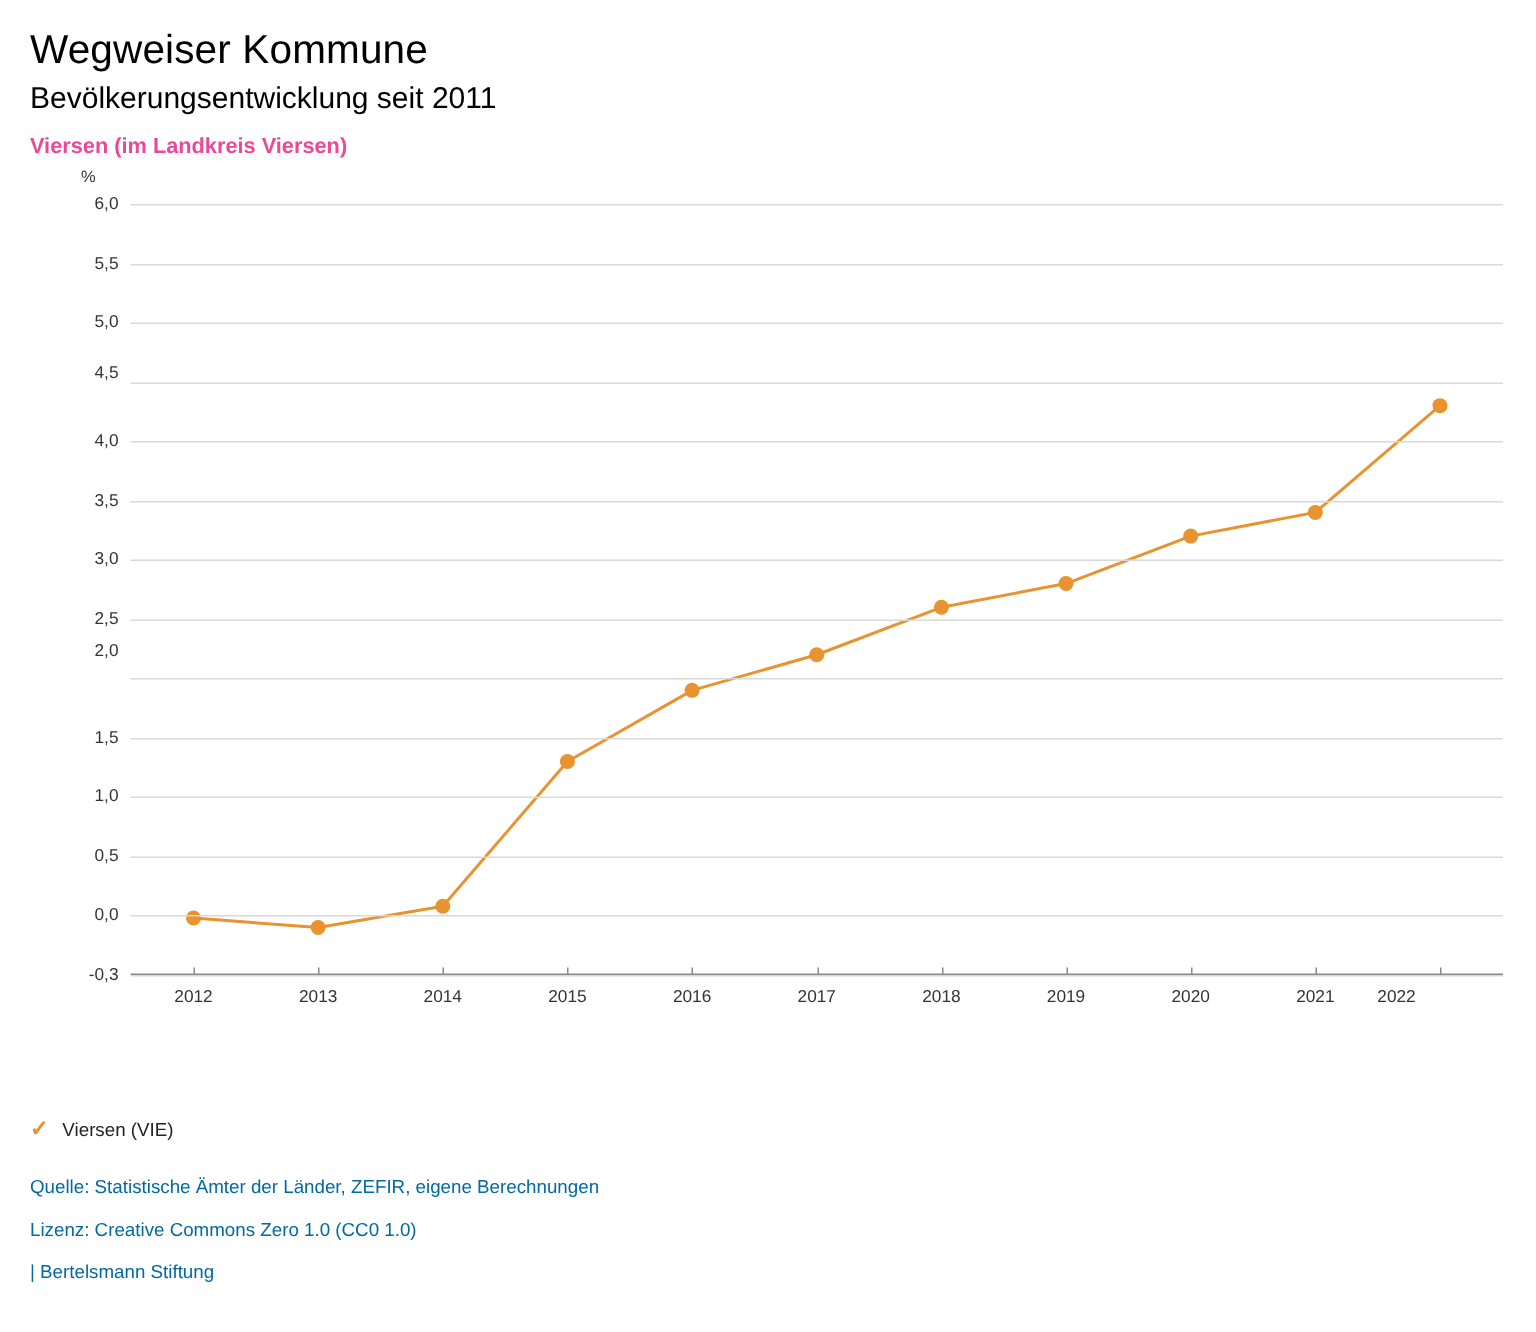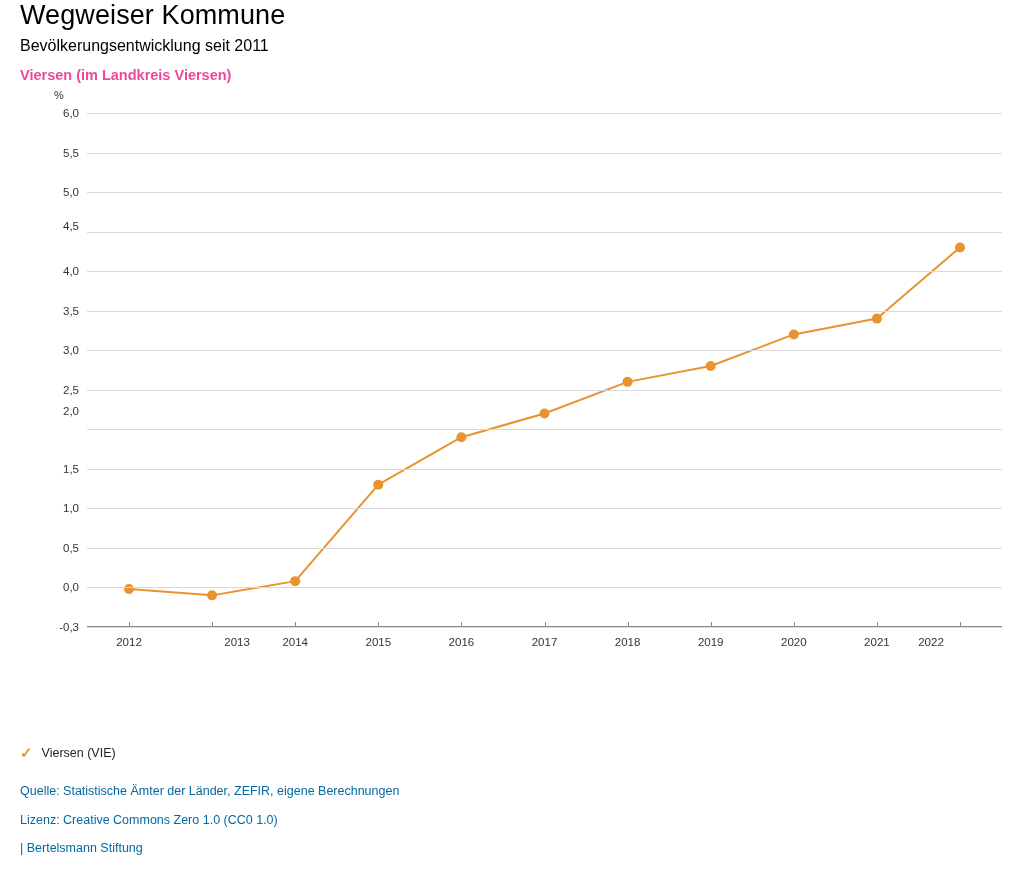--- a/index.html
+++ b/index.html
@@ -12,31 +12,31 @@
     height: 888px;
     font-family: "Liberation Sans", sans-serif;
     color: #1a1a1a;
     overflow: hidden;
   }
   .page {
     position: relative;
     width: 1024px;
     height: 840px;
     box-sizing: border-box;
-    padding: 0 20px 0 20px;
+    padding: 18px 20px 0 20px;
   }
   .title {
     font-size: 27px;
     font-weight: 400;
     letter-spacing: 0.1px;
     margin: 0 0 6px 0;
     color: #000;
   }
   .subtitle {
-    font-size: 16px;
+    font-size: 20px;
     font-weight: 400;
     margin: 0 0 12px 0;
     color: #000;
   }
   .region {
     font-size: 14.5px;
     font-weight: bold;
     margin: 0 0 6px 0;
     color: #ec4899;
   }
@@ -190,21 +190,21 @@
         <div class="gridline" style="top: 395.385px;"></div>
         <div class="ytick" style="top: 395.385px;">1,0</div>
         <div class="gridline" style="top: 434.923px;"></div>
         <div class="ytick" style="top: 434.923px;">0,5</div>
         <div class="gridline zero" style="top: 474.462px;"></div>
         <div class="ytick" style="top: 474.462px;">0,0</div>
         <div class="gridline" style="top: 514px;"></div>
         <div class="ytick" style="top: 514px;">-0,3</div>
         <div class="xtick" style="left: 42px;">2012</div>
         <div class="tickmark" style="left: 42px;"></div>
-        <div class="xtick" style="left: 125.1px; margin-left: 25px;">2013</div>
+        <div class="xtick" style="left: 125.1px;">2013</div>
         <div class="tickmark" style="left: 125.1px;"></div>
         <div class="xtick" style="left: 208.2px;">2014</div>
         <div class="tickmark" style="left: 208.2px;"></div>
         <div class="xtick" style="left: 291.3px;">2015</div>
         <div class="tickmark" style="left: 291.3px;"></div>
         <div class="xtick" style="left: 374.4px;">2016</div>
         <div class="tickmark" style="left: 374.4px;"></div>
         <div class="xtick" style="left: 457.5px;">2017</div>
         <div class="tickmark" style="left: 457.5px;"></div>
         <div class="xtick" style="left: 540.6px;">2018</div>

